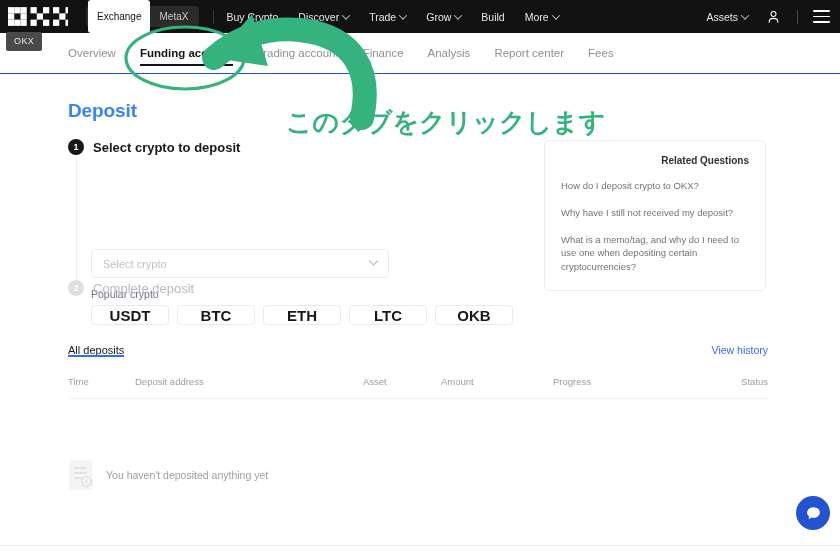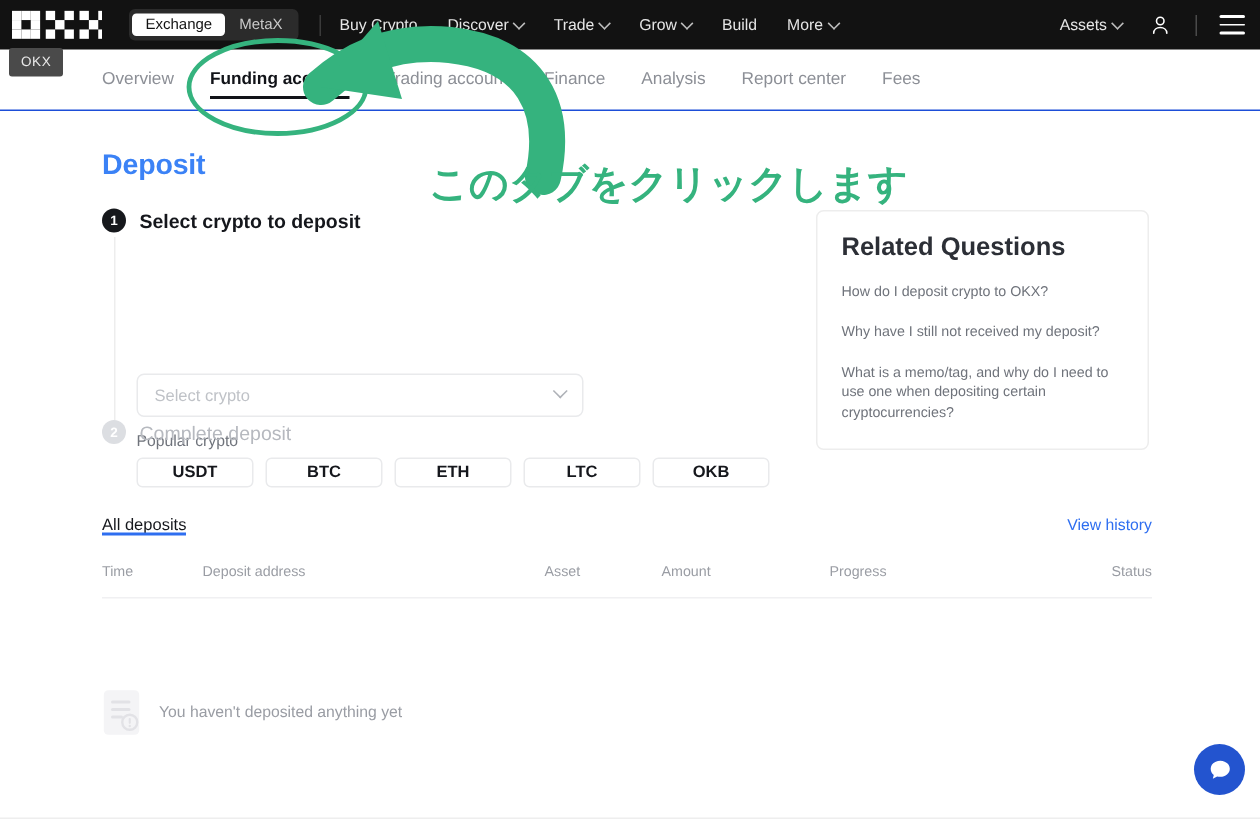--- a/index.html
+++ b/index.html
@@ -32,21 +32,21 @@
   .seg {
     margin-left: 18px;
     display: flex; align-items: center;
     background: #2b2b2b;
     border-radius: 4px;
     padding: 2px;
     height: 21px;
   }
   .seg-item {
     font-size: 10px; color: #c9c9c9;
-    padding: 0 9px; height: 15px;
+    padding: 0 9px; height: 33px;
     display: flex; align-items: center;
     border-radius: 3px;
     white-space: nowrap;
   }
   .seg-item.active { background: #ffffff; color: #121212; font-weight: 500; }
   .seg-div {
     width: 1px; height: 14px; background: #3a3a3a;
     margin: 0 12px 0 14px;
   }
   .nav-links { display: flex; align-items: center; gap: 20px; }
@@ -155,32 +155,32 @@
   }
   .chips {
     position: absolute; left: 91px; top: 231px;
     display: flex; gap: 8px;
   }
   .chip {
     width: 78px; height: 20px;
     border: 1px solid #e9eaec; border-radius: 4px;
     background: #fff;
     display: flex; align-items: center; justify-content: center;
-    font-size: 11px; font-weight: 700; color: #15171c;
+    font-size: 15px; font-weight: 700; color: #15171c;
   }
 
   
   .rq {
     position: absolute; left: 544px; top: 66px;
     width: 222px;
     border: 1px solid #ededed; border-radius: 5px;
     background: #ffffff;
     padding: 14px 16px 16px 16px;
   }
-  .rq-title { font-size: 17px; font-weight: 600; color: #2c2f36; margin-bottom: 13px; }
+  .rq-title { font-size: 10px; font-weight: 600; color: #2c2f36; margin-bottom: 13px; text-align: right; }
   .rq-item { font-size: 9.5px; color: #6f737b; line-height: 1.45; margin-bottom: 13px; }
   .rq-item:last-child { margin-bottom: 0; }
 
   
   .deposits { position: absolute; left: 68px; top: 270px; width: 700px; }
   .dep-tabs-row { display: flex; align-items: flex-start; justify-content: space-between; }
   .dep-tab {
     font-size: 11px; color: #15171c; font-weight: 500;
     position: relative; padding-bottom: 1px;
   }

